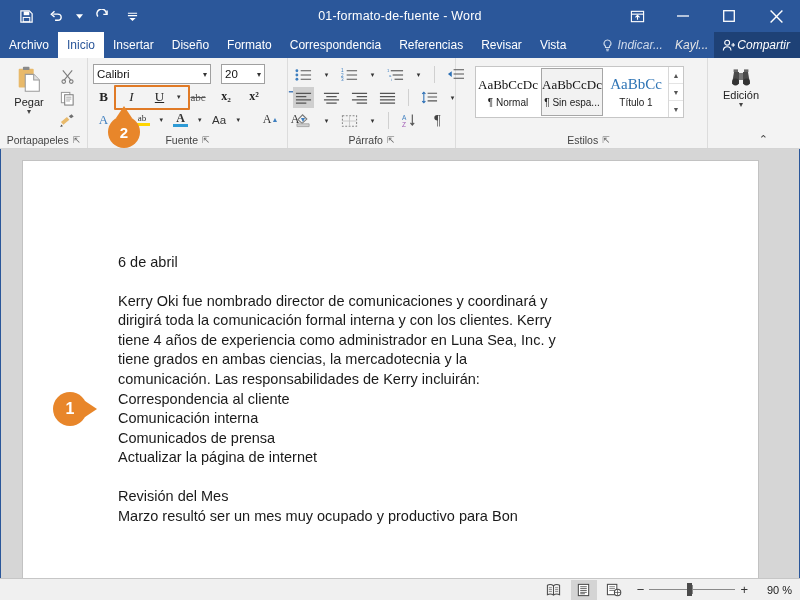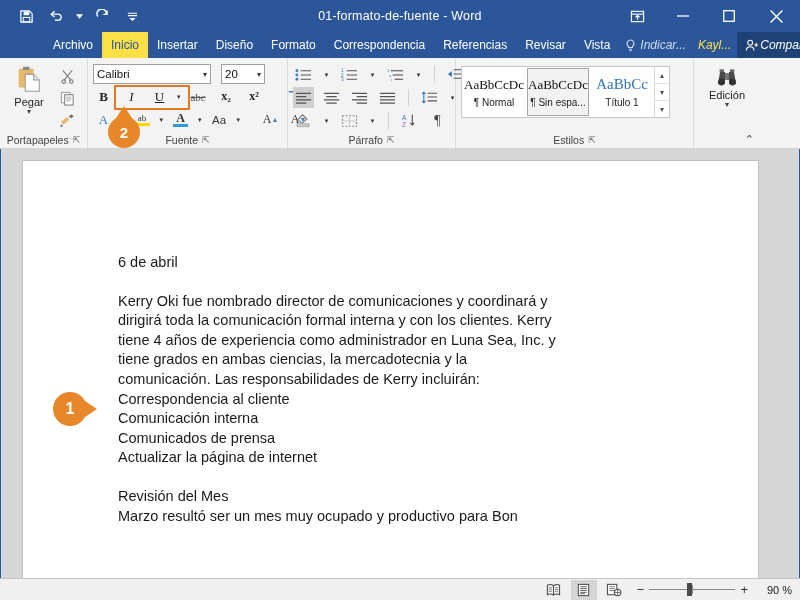--- a/index.html
+++ b/index.html
@@ -44,33 +44,32 @@
     color: #fff;
   }
   .win-btn.close { width: 48px; }
 
   
   .tabbar {
     height: 26px; background: #2b579a;
     display: flex; align-items: stretch;
     flex: 0 0 26px; font-size: 12px;
     position: relative;
-    padding-left: 44px;
   }
   .tab {
     padding: 0 9px; display: flex; align-items: center;
     color: #fff; height: 26px; white-space: nowrap;
   }
-  .tab.active { background: #fde047; color: #2b579a; }
+  .tab.active { background: #ffffff; color: #2b579a; }
   .tabbar-right { margin-left: auto; display: flex; align-items: stretch; font-style: italic; }
   .tell-me {
     display: flex; align-items: center; gap: 4px;
     padding: 0 6px; color: #cdd9ea; font-size: 12px;
   }
-  .user-name { display:flex; align-items:center; padding: 0 6px; color: #fde047; font-size: 12px; }
+  .user-name { display:flex; align-items:center; padding: 0 6px; color: #e5e5e5; font-size: 12px; }
   .share-btn {
     display: flex; align-items: center; gap: 1px;
     padding: 0 10px 0 8px; background: #1e4176; color: #fff; font-size: 12px;
   }
 
   
   .ribbon {
     background: #f3f3f3;
     flex: 0 0 91px;
     display: flex;
@@ -134,21 +133,21 @@
     border: 2px solid #e07a26; border-radius: 1px;
     pointer-events: none; z-index: 6;
   }
 
   
   .grp-para { width: 168px; }
   .para-rows { display: flex; flex-direction: column; gap: 2px; padding-top: 1px; }
   .align-on { background: #cfcfcf; }
 
   
-  .grp-styles { width: 238px; }
+  .grp-styles { width: 238px; margin-left: 14px; }
   .style-gallery {
     display: flex; border: 1px solid #c6c6c6; background: #fff;
     height: 52px; margin-top: 1px;
   }
   .style-item {
     width: 62px; display: flex; flex-direction: column;
     align-items: center; justify-content: center;
     border: 1px solid transparent; margin: 1px;
   }
   .style-item.sel { border: 1px solid #a6a6a6; background: #f2f2f2; }

